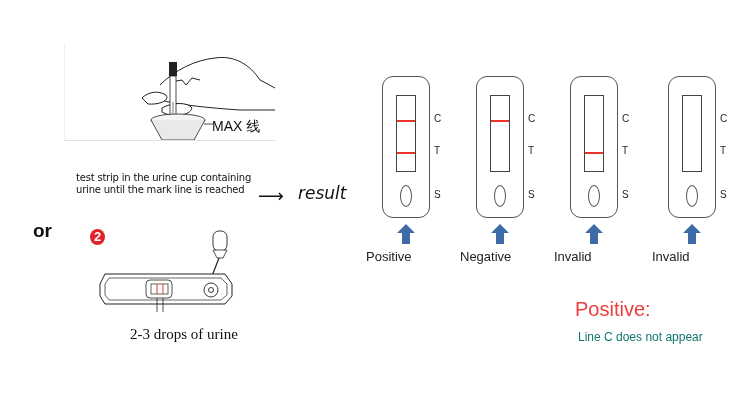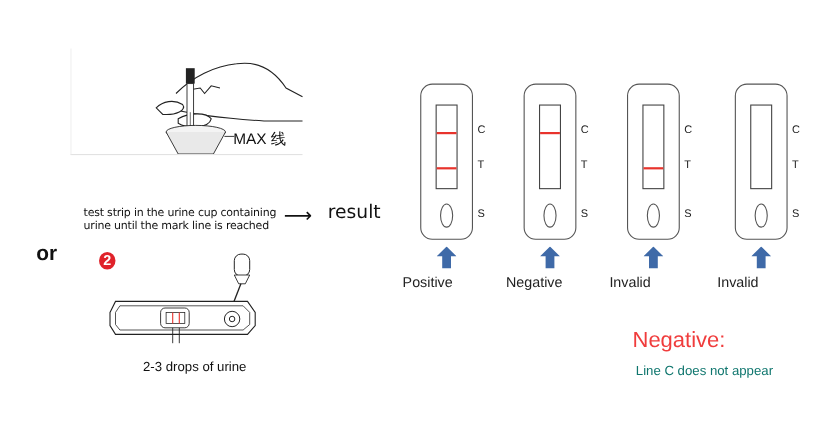--- a/index.html
+++ b/index.html
@@ -1,23 +1,23 @@
 <!DOCTYPE html>
 <html><head>
 <meta charset="utf-8">
 <style>
   html, body { margin:0; padding:0; background:#ffffff; }
   body { width:750px; height:400px; position:relative; overflow:hidden; font-family:"Liberation Sans", sans-serif; color:#111; }
   .abs { position:absolute; }
   .frame { left:64px; top:44px; width:210px; height:96px; border-left:1px solid #f0f0f0; border-bottom:1px solid #e2e2e2; }
-  .step-text { left:76px; top:188px; font-size:10px; line-height:12px; color:#111; width:200px; font-family:"DejaVu Sans", sans-serif; letter-spacing:-0.2px; }
-  .result { left:260px; top:183px; font-size:17px; font-family:"DejaVu Sans", sans-serif; }
+  .step-text { left:76px; top:172px; font-size:10px; line-height:12px; color:#111; width:200px; font-family:"DejaVu Sans", sans-serif; letter-spacing:-0.2px; }
+  .result { left:260px; top:183px; font-size:17px; font-family:"DejaVu Sans", sans-serif;font-style:italic; }
   .or { left:33px; top:220px; font-size:19px; font-weight:bold; }
   .badge { left:90px; top:229px; width:15px; height:16px; border-radius:50% 50% 50% 50%; background:#e0222a; color:#fff; font-weight:bold; font-size:13px; text-align:center; line-height:16px; }
-  .drops { left:130px; top:326px; font-size:12px; font-family:Liberation Sans, sans-serif; }
+  .drops { left:130px; top:326px; font-size:15px; font-family:Liberation Serif, serif; }
   .cassette { width:48px; height:142px; border:1.3px solid #555; border-radius:11px; box-sizing:border-box; }
   .window { position:absolute; left:13px; top:18px; width:20px; height:77px; border:1.3px solid #444; box-sizing:border-box; }
   .redline { position:absolute; left:0; right:0; height:1.5px; background:#e8332c; }
   .oval { position:absolute; left:17px; top:108px; width:12px; height:22px; border:1px solid #555; border-radius:50%; box-sizing:border-box; }
   .lbl { font-size:10px; color:#222; }
   .arrow-up { width:18px; height:20px; }
   .cap { font-size:13px; color:#222; width:80px; }
   .inv-title { left:575px; top:298px; font-size:20px; color:#f03c3c; }
   .inv-desc { left:578px; top:330px; font-size:12px; color:#0f766e; }
 </style>
@@ -135,14 +135,14 @@
   </div>
   <div class="abs lbl" style="left:52px;top:37px;">C</div>
   <div class="abs lbl" style="left:52px;top:69px;">T</div>
   <div class="abs lbl" style="left:52px;top:113px;">S</div>
   <svg class="abs arrow-up" style="left:15px;top:148px;">
       <path d="M9 0 L18 9 L13 9 L13 20 L5 20 L5 9 L0 9 Z" fill="#3f6aa8"></path>
     </svg>
   <div class="abs cap" style="left:-16px;top:173px;">Invalid</div>
 </div>
 
-<div class="abs inv-title">Negative:</div>
+<div class="abs inv-title">Positive:</div>
 <div class="abs inv-desc">Line C does not appear</div>
 
 </body></html>

